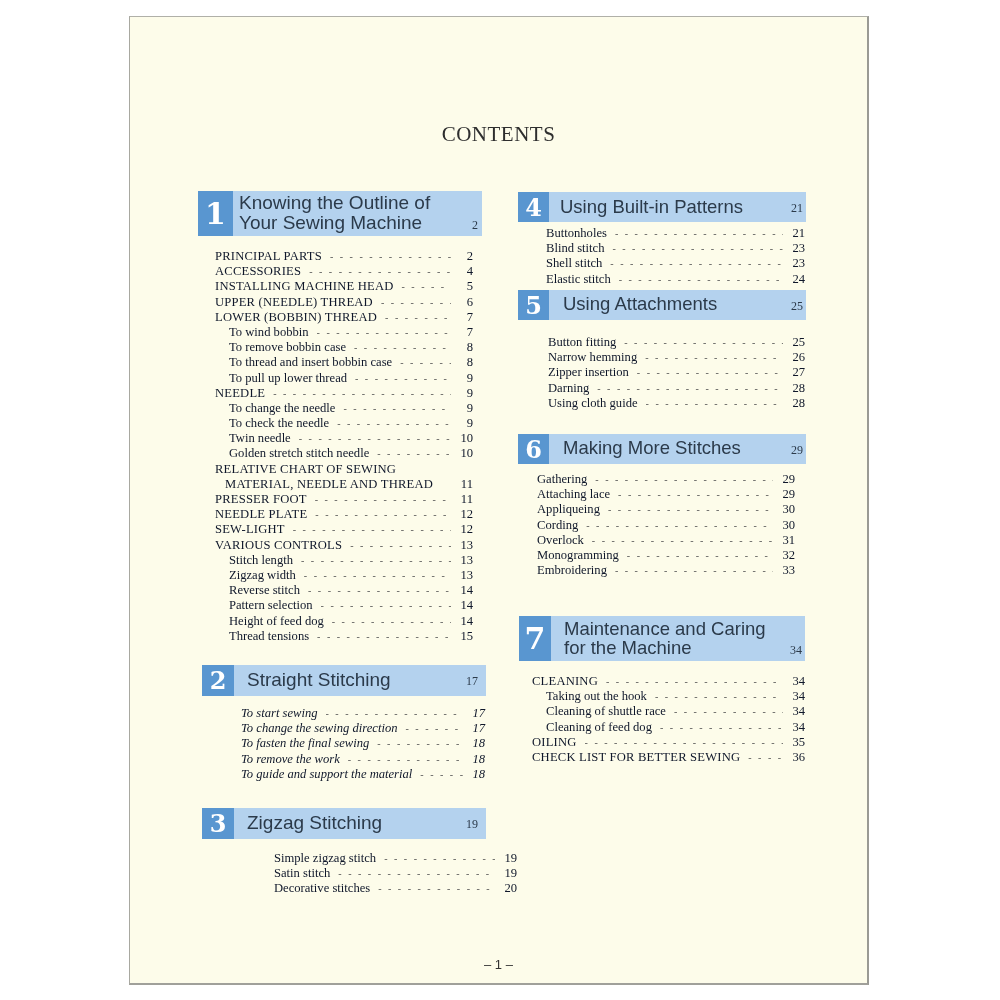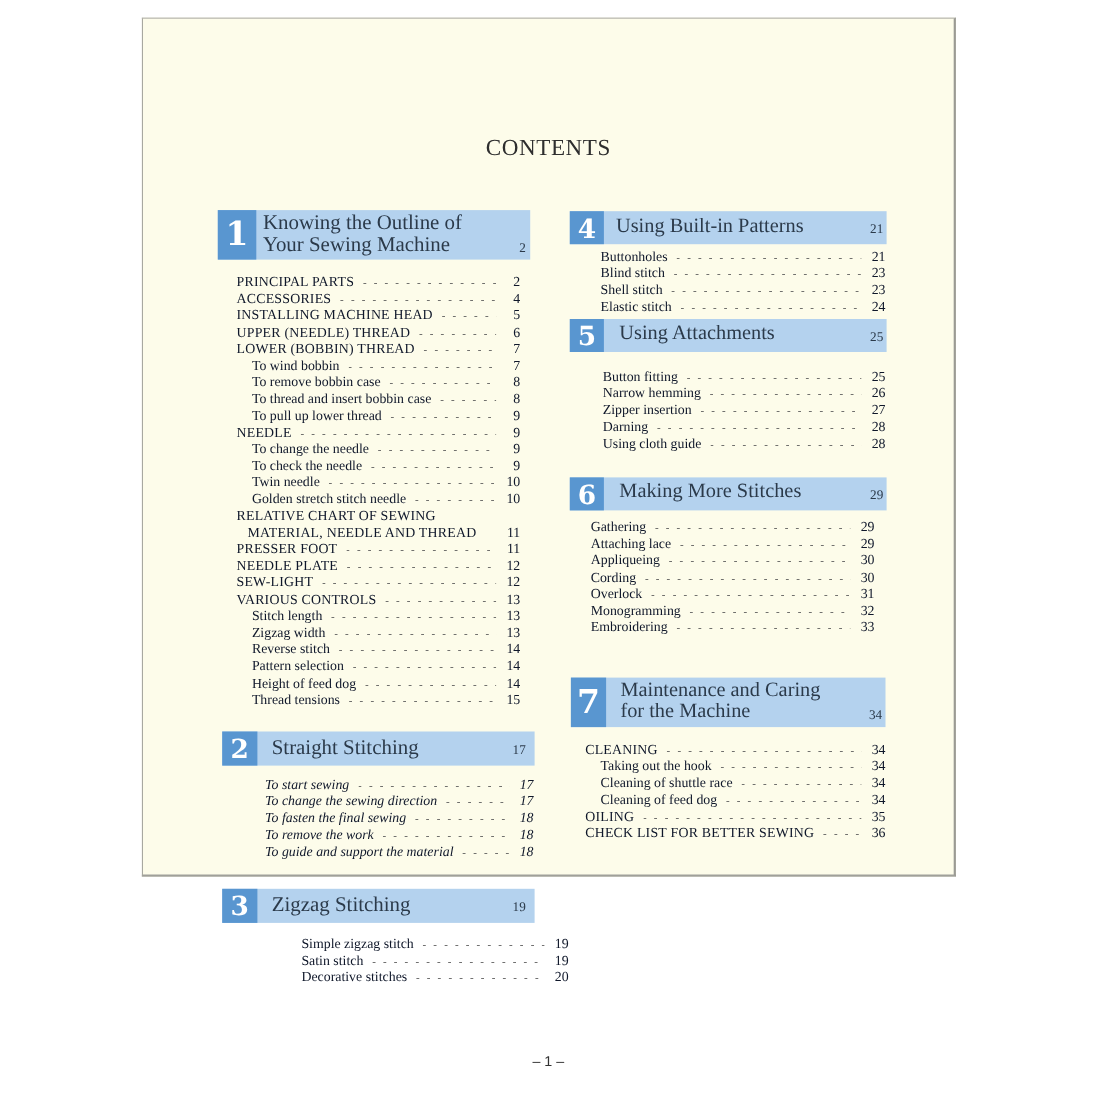--- a/index.html
+++ b/index.html
@@ -3,21 +3,21 @@
 <meta charset="utf-8">
 <style>
   html, body { margin: 0; padding: 0; }
   body {
     width: 1000px; height: 1000px; background: #ffffff;
     position: relative; overflow: hidden;
     font-family: "DejaVu Serif", "Liberation Serif", serif;
     color: #3a3a3a;
   }
   .page {
-    position: absolute; left: 129px; top: 16px; width: 740px; height: 781px;
+    position: absolute; left: 129px; top: 16px; width: 740px; height: 969px;
     background: #fdfcea;
     border-left: 1px solid #a8a8a0;
     border-top: 1px solid #b0b0a8;
     border-right: 2px solid #9a9a94;
     border-bottom: 2px solid #a0a09a;
     box-sizing: border-box;
   }
   .title {
     position: absolute; left: 0; right: 0; top: 105px; text-align: center;
     font-family: "Liberation Serif", "DejaVu Serif", serif;
@@ -26,21 +26,21 @@
   .band {
     position: absolute; background: #b4d2ee; box-sizing: border-box;
   }
   .band .num {
     position: absolute; left: 0; top: 0; bottom: 0;
     background: #5996d0; color: #ffffff;
     font-family: "DejaVu Serif", serif; font-weight: bold;
     display: flex; align-items: center; justify-content: center;
   }
   .band .htitle {
-    position: absolute; font-family: Liberation Serif, serif;
+    position: absolute; font-family: Liberation Sans, sans-serif;
     color: #2b3a4a; white-space: nowrap;
   }
   .band .hpage {
     position: absolute; font-family: "Liberation Serif", serif; color: #2b3a4a;
   }
   .entries { position: absolute; }
   .entry {
     position: relative; display: flex; align-items: baseline;
     font-family: "Liberation Serif", "DejaVu Serif", serif;
     font-size: 12.6px; line-height: 15.2px; height: 15.2px; color: #0f172a;

